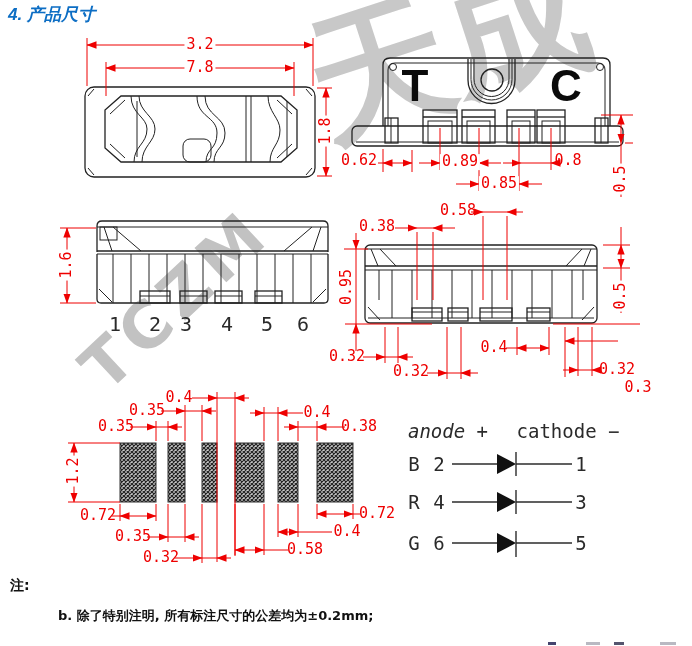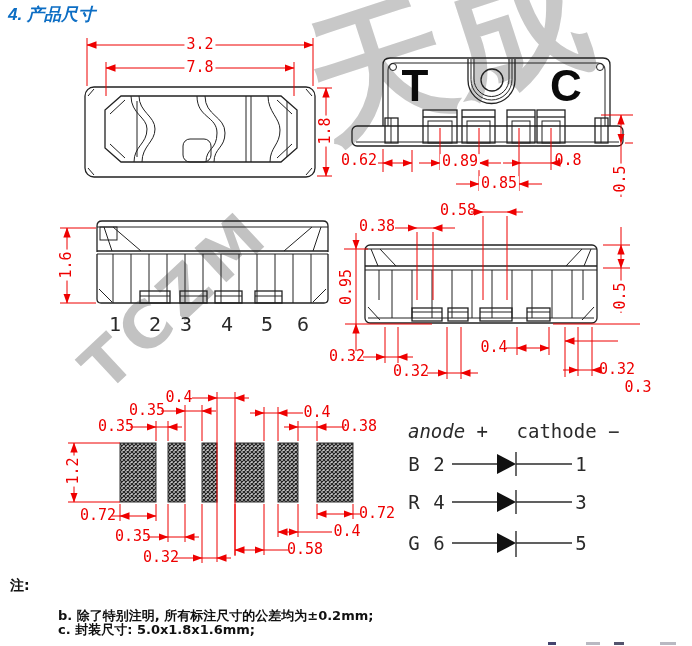--- a/index.html
+++ b/index.html
@@ -359,20 +359,19 @@
   <span class="blk ckt c" style="left:581px;top:464px;">1</span>
   <span class="blk ckt c" style="left:414px;top:502px;">R</span>
   <span class="blk ckt c" style="left:439px;top:502px;">4</span>
   <span class="blk ckt c" style="left:581px;top:502px;">3</span>
   <span class="blk ckt c" style="left:414px;top:543px;">G</span>
   <span class="blk ckt c" style="left:439px;top:543px;">6</span>
   <span class="blk ckt c" style="left:581px;top:543px;">5</span>
 
   <span class="note-label">注:</span>
   <span class="note" style="top:607px;">b. 除了特别注明, 所有标注尺寸的公差均为±0.2mm;</span>
-  <span class="note" style="top:621px;">c. 封装尺寸: 5.0x1.8x1.6mm;</span>
 
   <div class="fmark" style="left:548px;top:642px;width:8px;background:#44446e;"></div>
   <div class="fmark" style="left:586px;top:642px;width:14px;background:#b9b9c2;"></div>
   <div class="fmark" style="left:614px;top:642px;width:10px;background:#55556e;"></div>
   <div class="fmark" style="left:660px;top:642px;width:16px;background:#b9b9c2;"></div>
 
 </div>
 
 </body></html>

